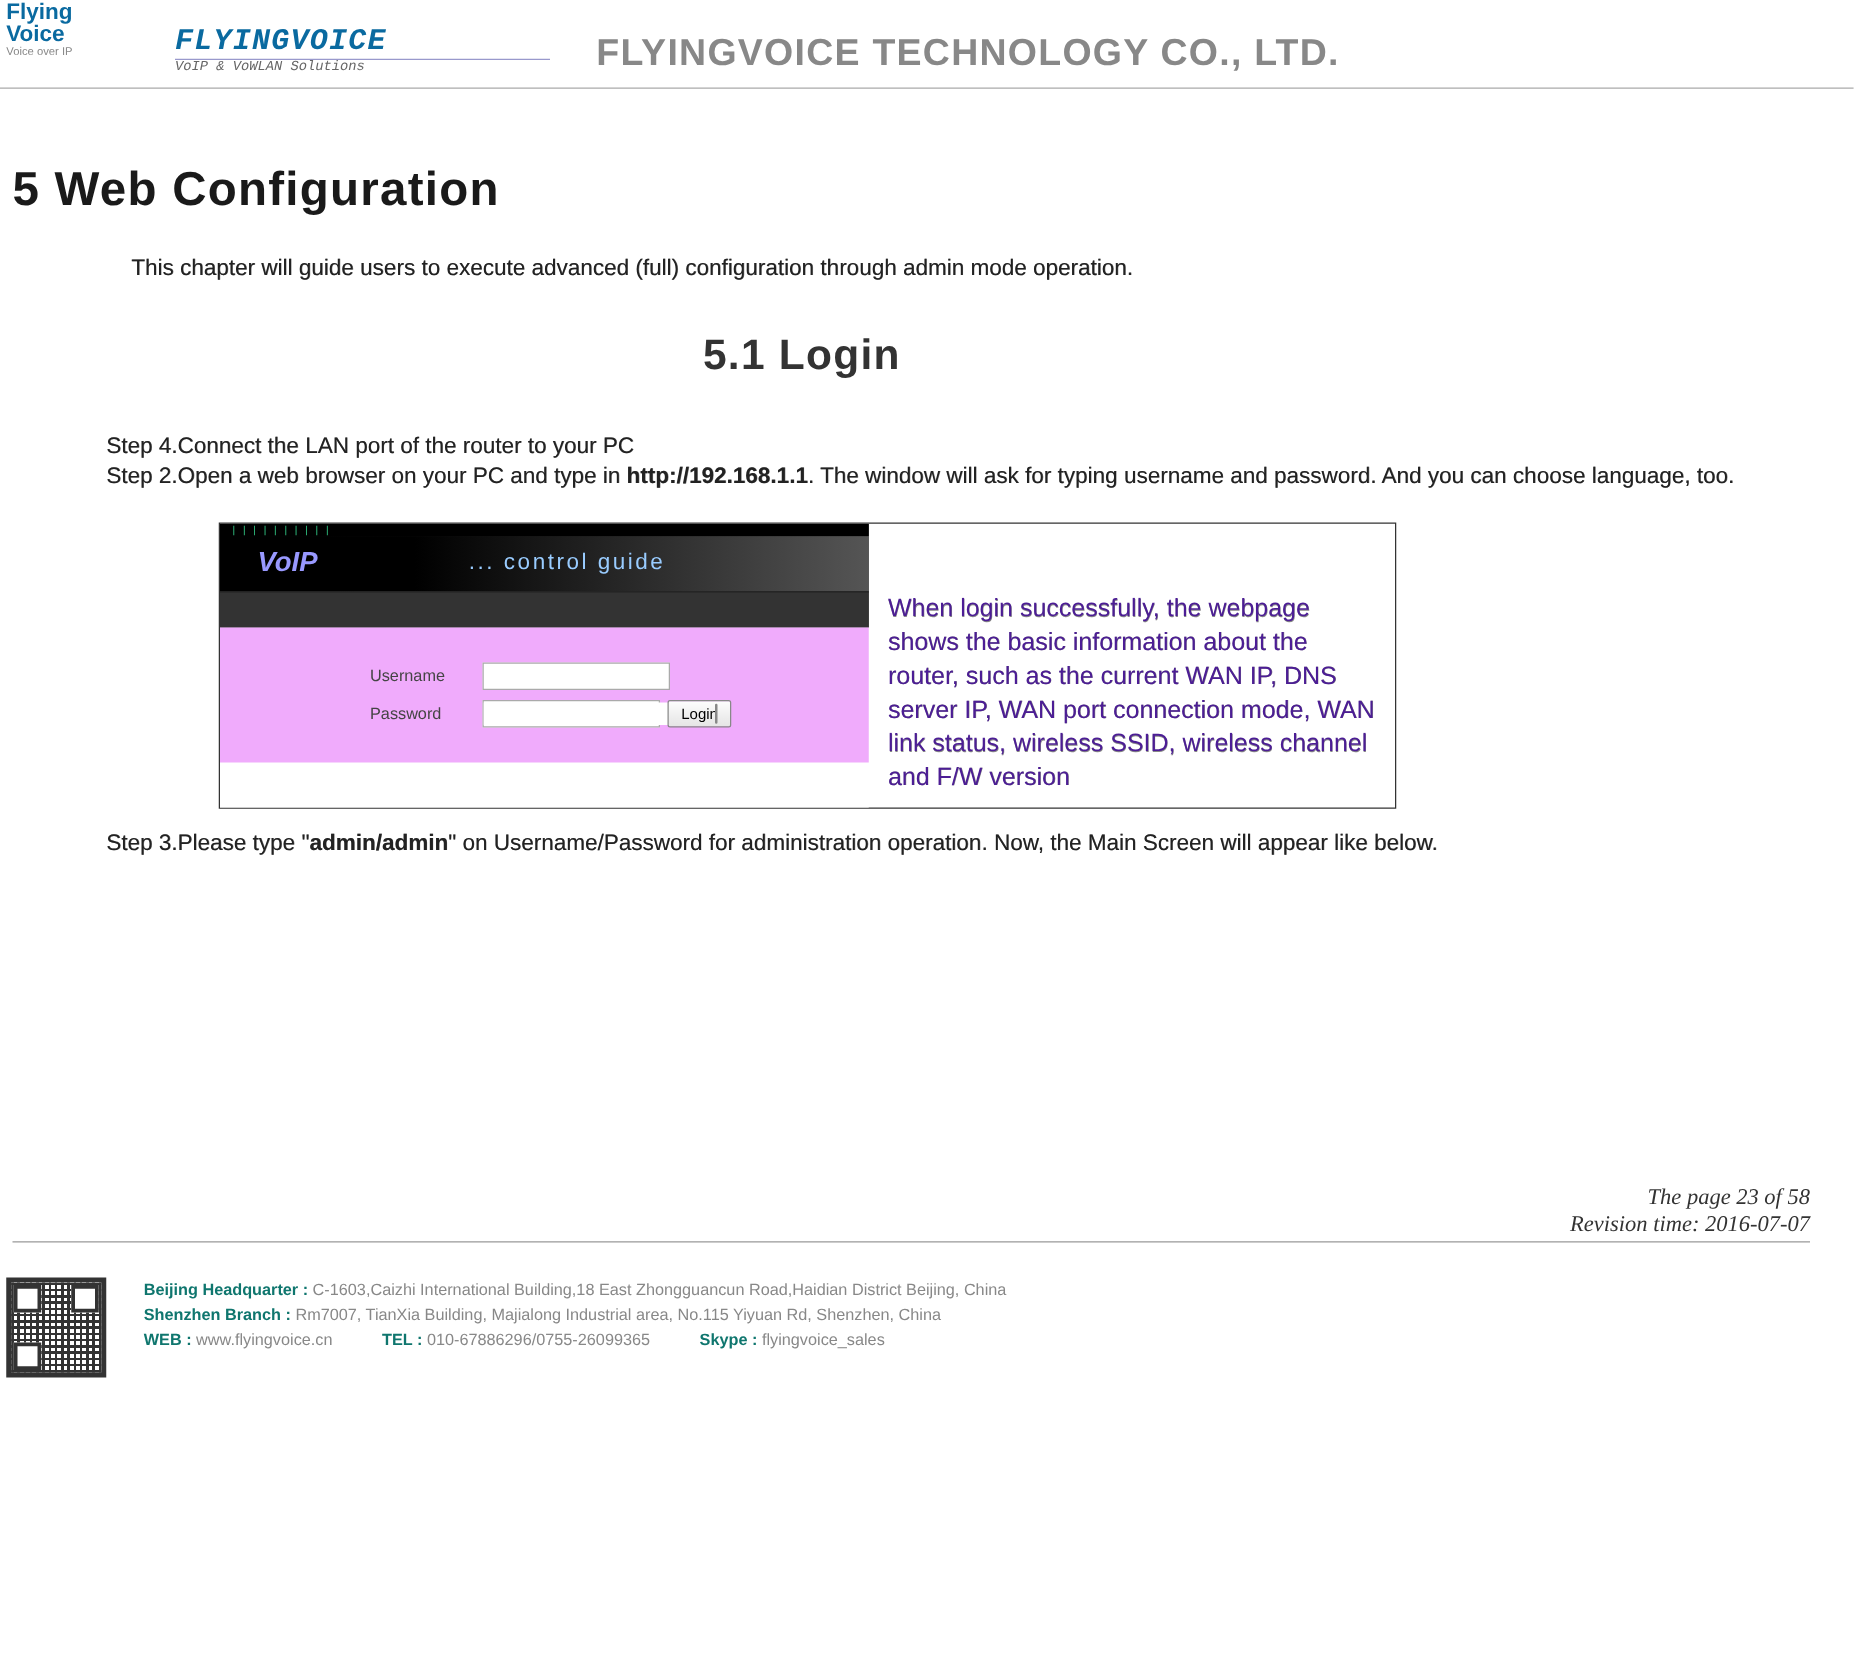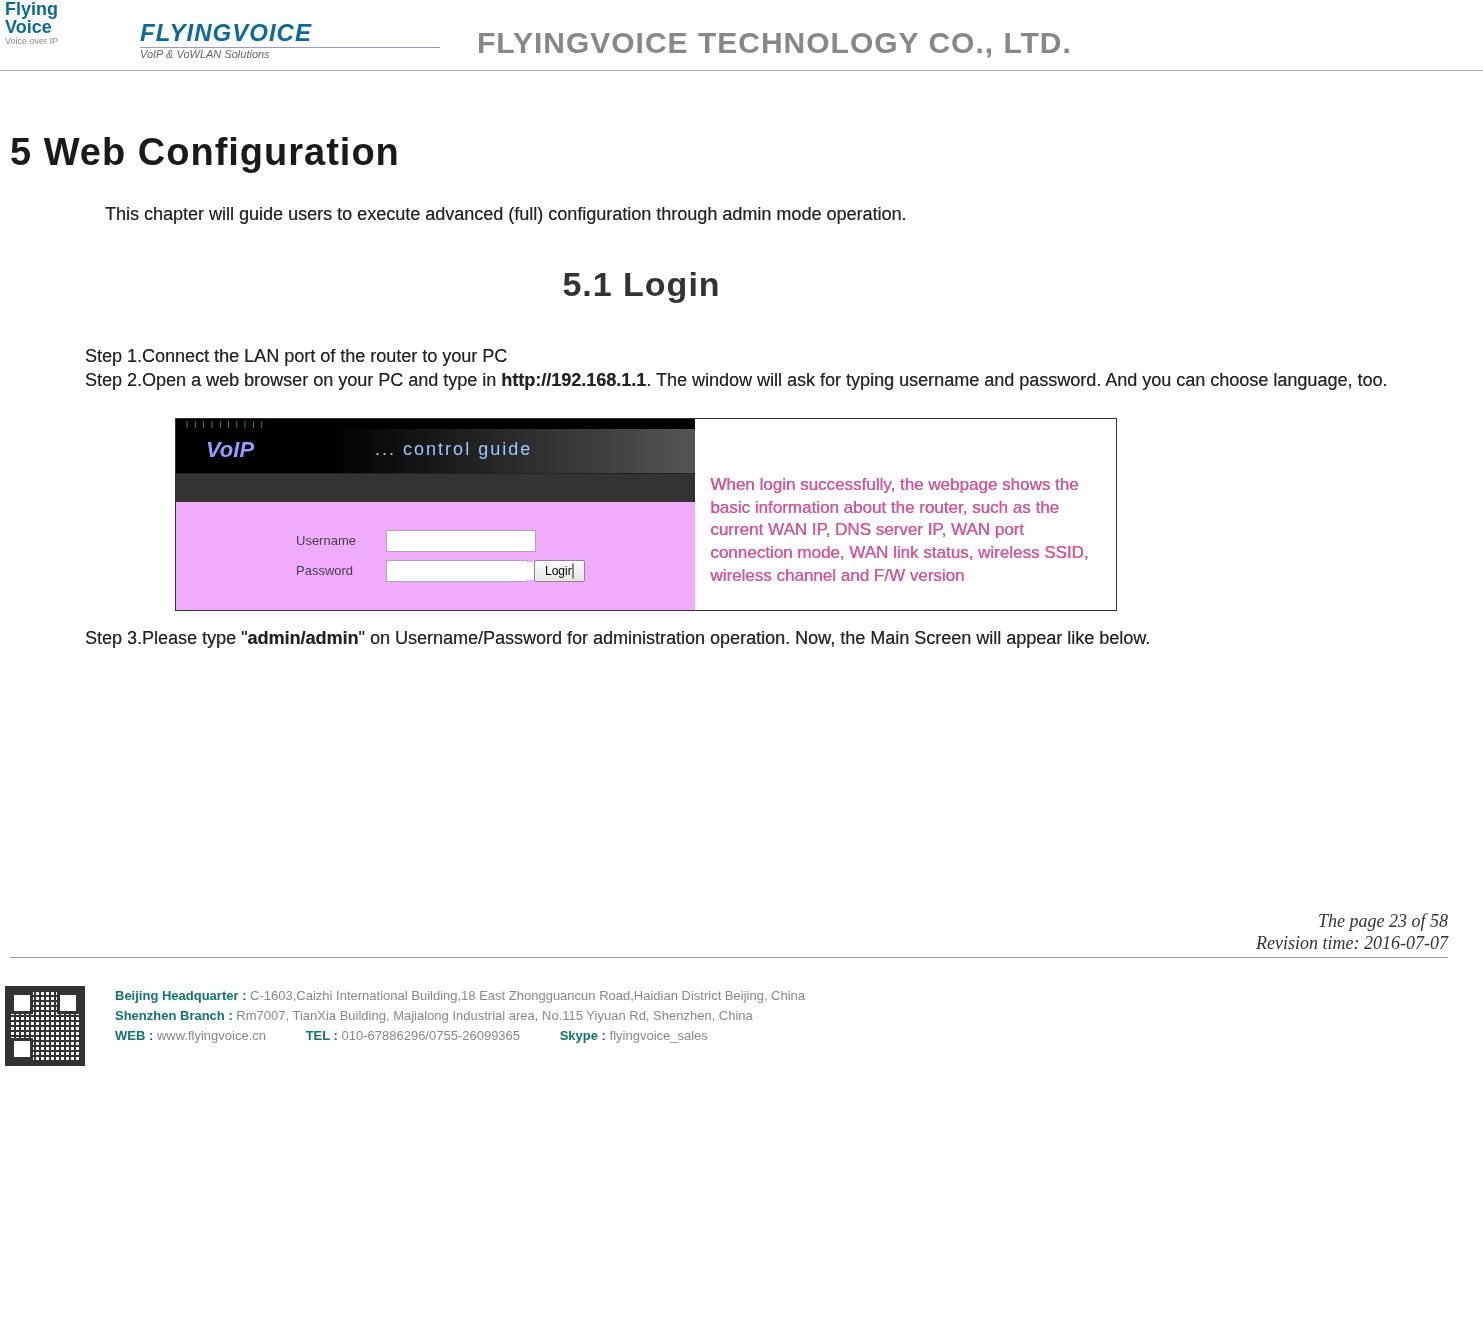--- a/index.html
+++ b/index.html
@@ -19,20 +19,21 @@
     .logo-flying-voice {
       width: 120px;
       height: 60px;
       position: relative;
       margin-right: 15px;
     }
     .fv-text { color: #0a6aa0; font-weight: bold; font-size: 18px; line-height: 1;}
     .fv-voip { color: #888; font-size: 9px; }
     .logo-flyingvoice2 {
       width: 300px;
+      font-family: Liberation Mono, monospace;
     }
     .fv2-main { color: #0a6aa0; font-weight: bold; font-style: italic; font-size: 24px; letter-spacing: 1px;}
     .fv2-sub { color: #666; font-style: italic; font-size: 11px; border-top: 1px solid #99c; }
     .company-name {
       color: #888;
       font-weight: bold;
       font-size: 30px;
       letter-spacing: 1px;
       margin-left: 37px;
     }
@@ -175,23 +176,23 @@
     .password-input-wrapper input {
       border: none;
       height: 18px;
       flex: 1;
       padding: 0 4px;
       outline: none;
     }
     .panel-note {
       width: 400px;
       padding: 55px 10px 10px 15px;
-      font-size: 17px;
+      font-size: 20px;
       line-height: 1.35;
-      color: #ec4899;
+      color: #4c1d95;
       text-shadow: 0.3px 0.3px 0px #888;
     }
     .page-footer-info {
       text-align: right;
       font-style: italic;
       font-family: "Times New Roman", serif;
       font-size: 18px;
       margin-top: 260px;
       margin-right: 25px;
       line-height: 1.25;
@@ -247,21 +248,21 @@
   </div>
   <div class="company-name">FLYINGVOICE TECHNOLOGY CO., LTD.</div>
 </div>
 
 <div class="content">
   <h1>5   Web Configuration</h1>
   <div class="intro-text">This chapter will guide users to execute advanced (full) configuration through admin mode operation.</div>
   <h2>5.1  Login</h2>
 
   <div class="steps">
-    <div>Step 1.Connect the LAN port of the router to your PC</div>
+    <div>Step 4.Connect the LAN port of the router to your PC</div>
     <div>
       <span>Step 2.Open a web browser on your PC and type in </span><b>http://192.168.1.1</b><span>. The window will ask for typing username and password. And you can choose language, too.</span>
     </div>
   </div>
 
   <div class="panel-wrapper">
     <div class="login-panel">
       <div class="panel-top">
         <div class="panel-tickbar">| | | | | | | | | |</div>
         <div class="panel-title-row">

